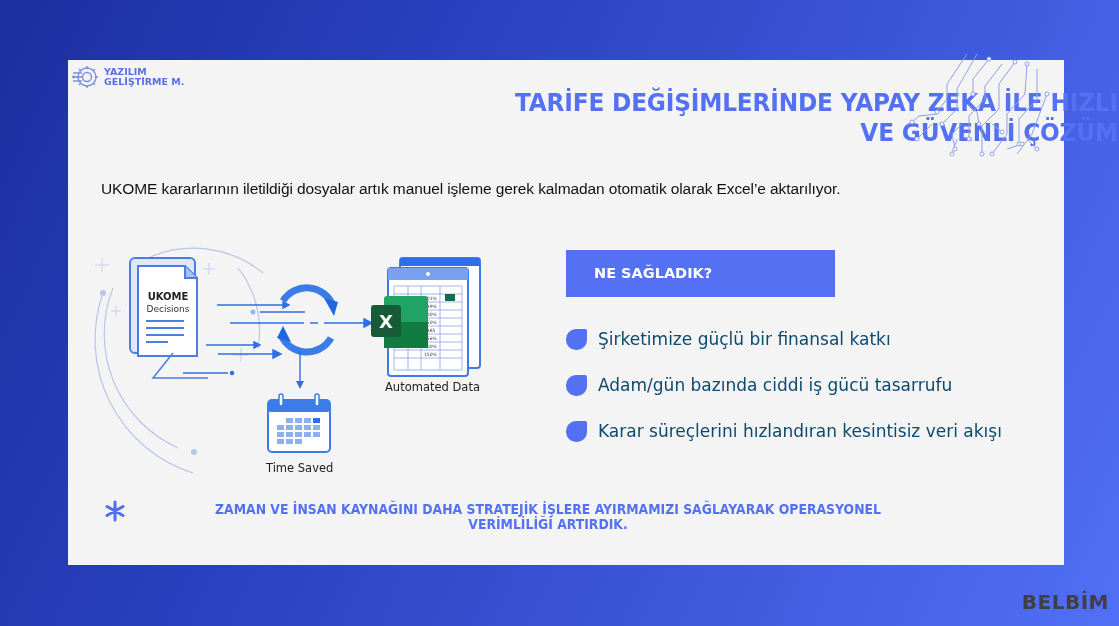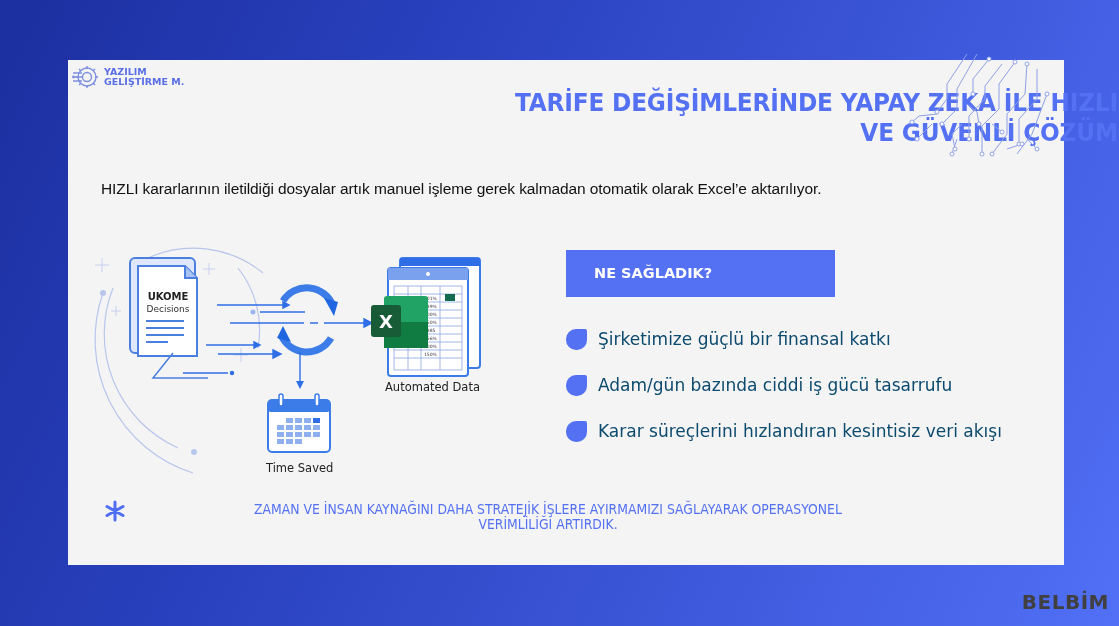--- a/index.html
+++ b/index.html
@@ -38,21 +38,21 @@
   .benefits { position: absolute; left: 498px; top: 256px; list-style: none; }
   .benefit { display: flex; align-items: center; height: 46px; }
   .drop {
     width: 21px; height: 21px; background: #5471f3;
     border-radius: 10px 2px 10px 10px; margin-right: 11px; transform: rotate(0deg);
   }
   .benefit-text { font-family: "DejaVu Sans", sans-serif; font-size: 17px; color: #0c4a6e; }
   .star { position: absolute; left: 36px; top: 440px; width: 22px; height: 22px; }
   .footer-text {
     position: absolute; left: 80px; width: 800px; top: 442px; text-align: center;
-    font-family: "DejaVu Sans", sans-serif; font-weight: normal; color: #5471f3;
+    font-family: "DejaVu Sans", sans-serif; font-weight: bold; color: #5471f3;
     font-size: 13.5px; line-height: 15px;
   }
   .footer-text span { display: block; transform: scaleX(0.92); }
   .brand { position: absolute; right: 10px; bottom: 12px; color: #404040; font-family: "DejaVu Sans", sans-serif; font-weight: bold; font-size: 20px; letter-spacing: 0.5px; }
 </style>
 </head>
 <body>
 
 <div class="card">
 
@@ -112,21 +112,21 @@
       <circle cx="115" cy="90" r="2"></circle>
         <circle cx="45" cy="100" r="2"></circle>
         <circle cx="130" cy="95" r="2"></circle>
       <circle cx="82" cy="5" r="2"></circle>
         <circle cx="108" cy="8" r="2"></circle>
         <circle cx="120" cy="10" r="2"></circle>
       <circle cx="140" cy="40" r="2"></circle>
     </g>
   </svg>
 
-  <div class="subtitle">HIZLI kararlarının iletildiği dosyalar artık manuel işleme gerek kalmadan otomatik olarak Excel’e aktarılıyor.</div>
+  <div class="subtitle">UKOME kararlarının iletildiği dosyalar artık manuel işleme gerek kalmadan otomatik olarak Excel’e aktarılıyor.</div>
 
   <div class="illustration">
     <svg width="440" height="255" viewBox="0 0 440 255">
 
       <g fill="none" stroke="#b8c6ec" stroke-width="1.2">
         <path d="M60 30 A110 110 0 0 1 175 45"></path>
         <path d="M25 60 A125 125 0 0 0 90 220"></path>
         <path d="M15 65 A140 140 0 0 0 105 245"></path>
         <path d="M150 40 A100 100 0 0 1 170 120"></path>
       </g>

